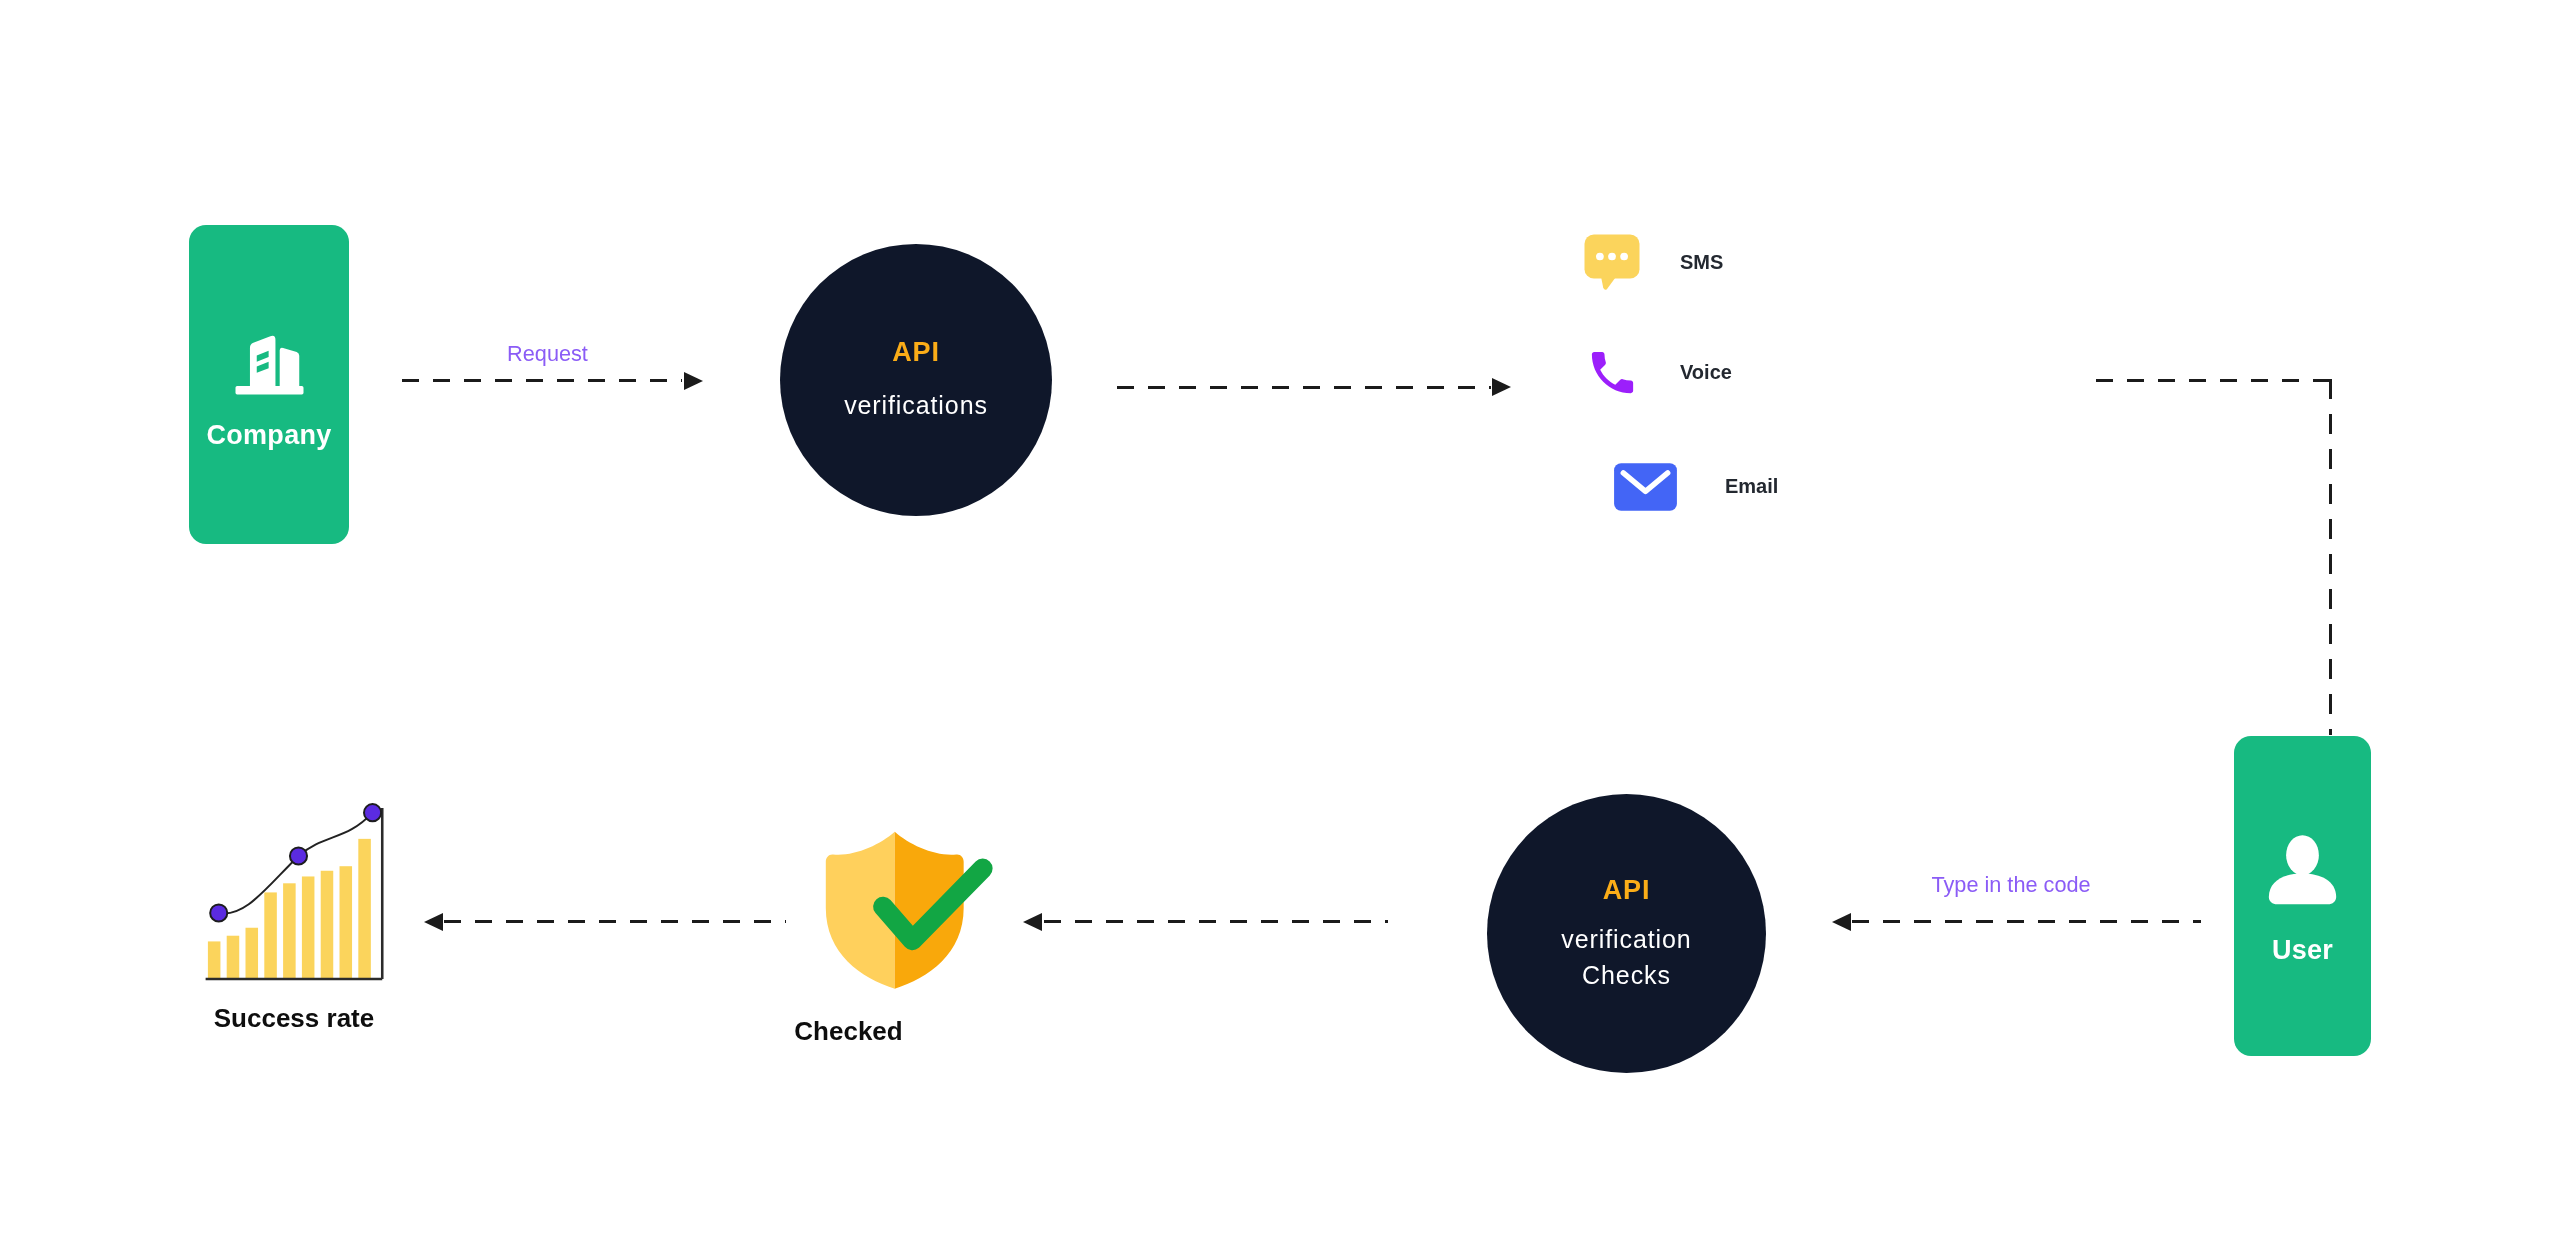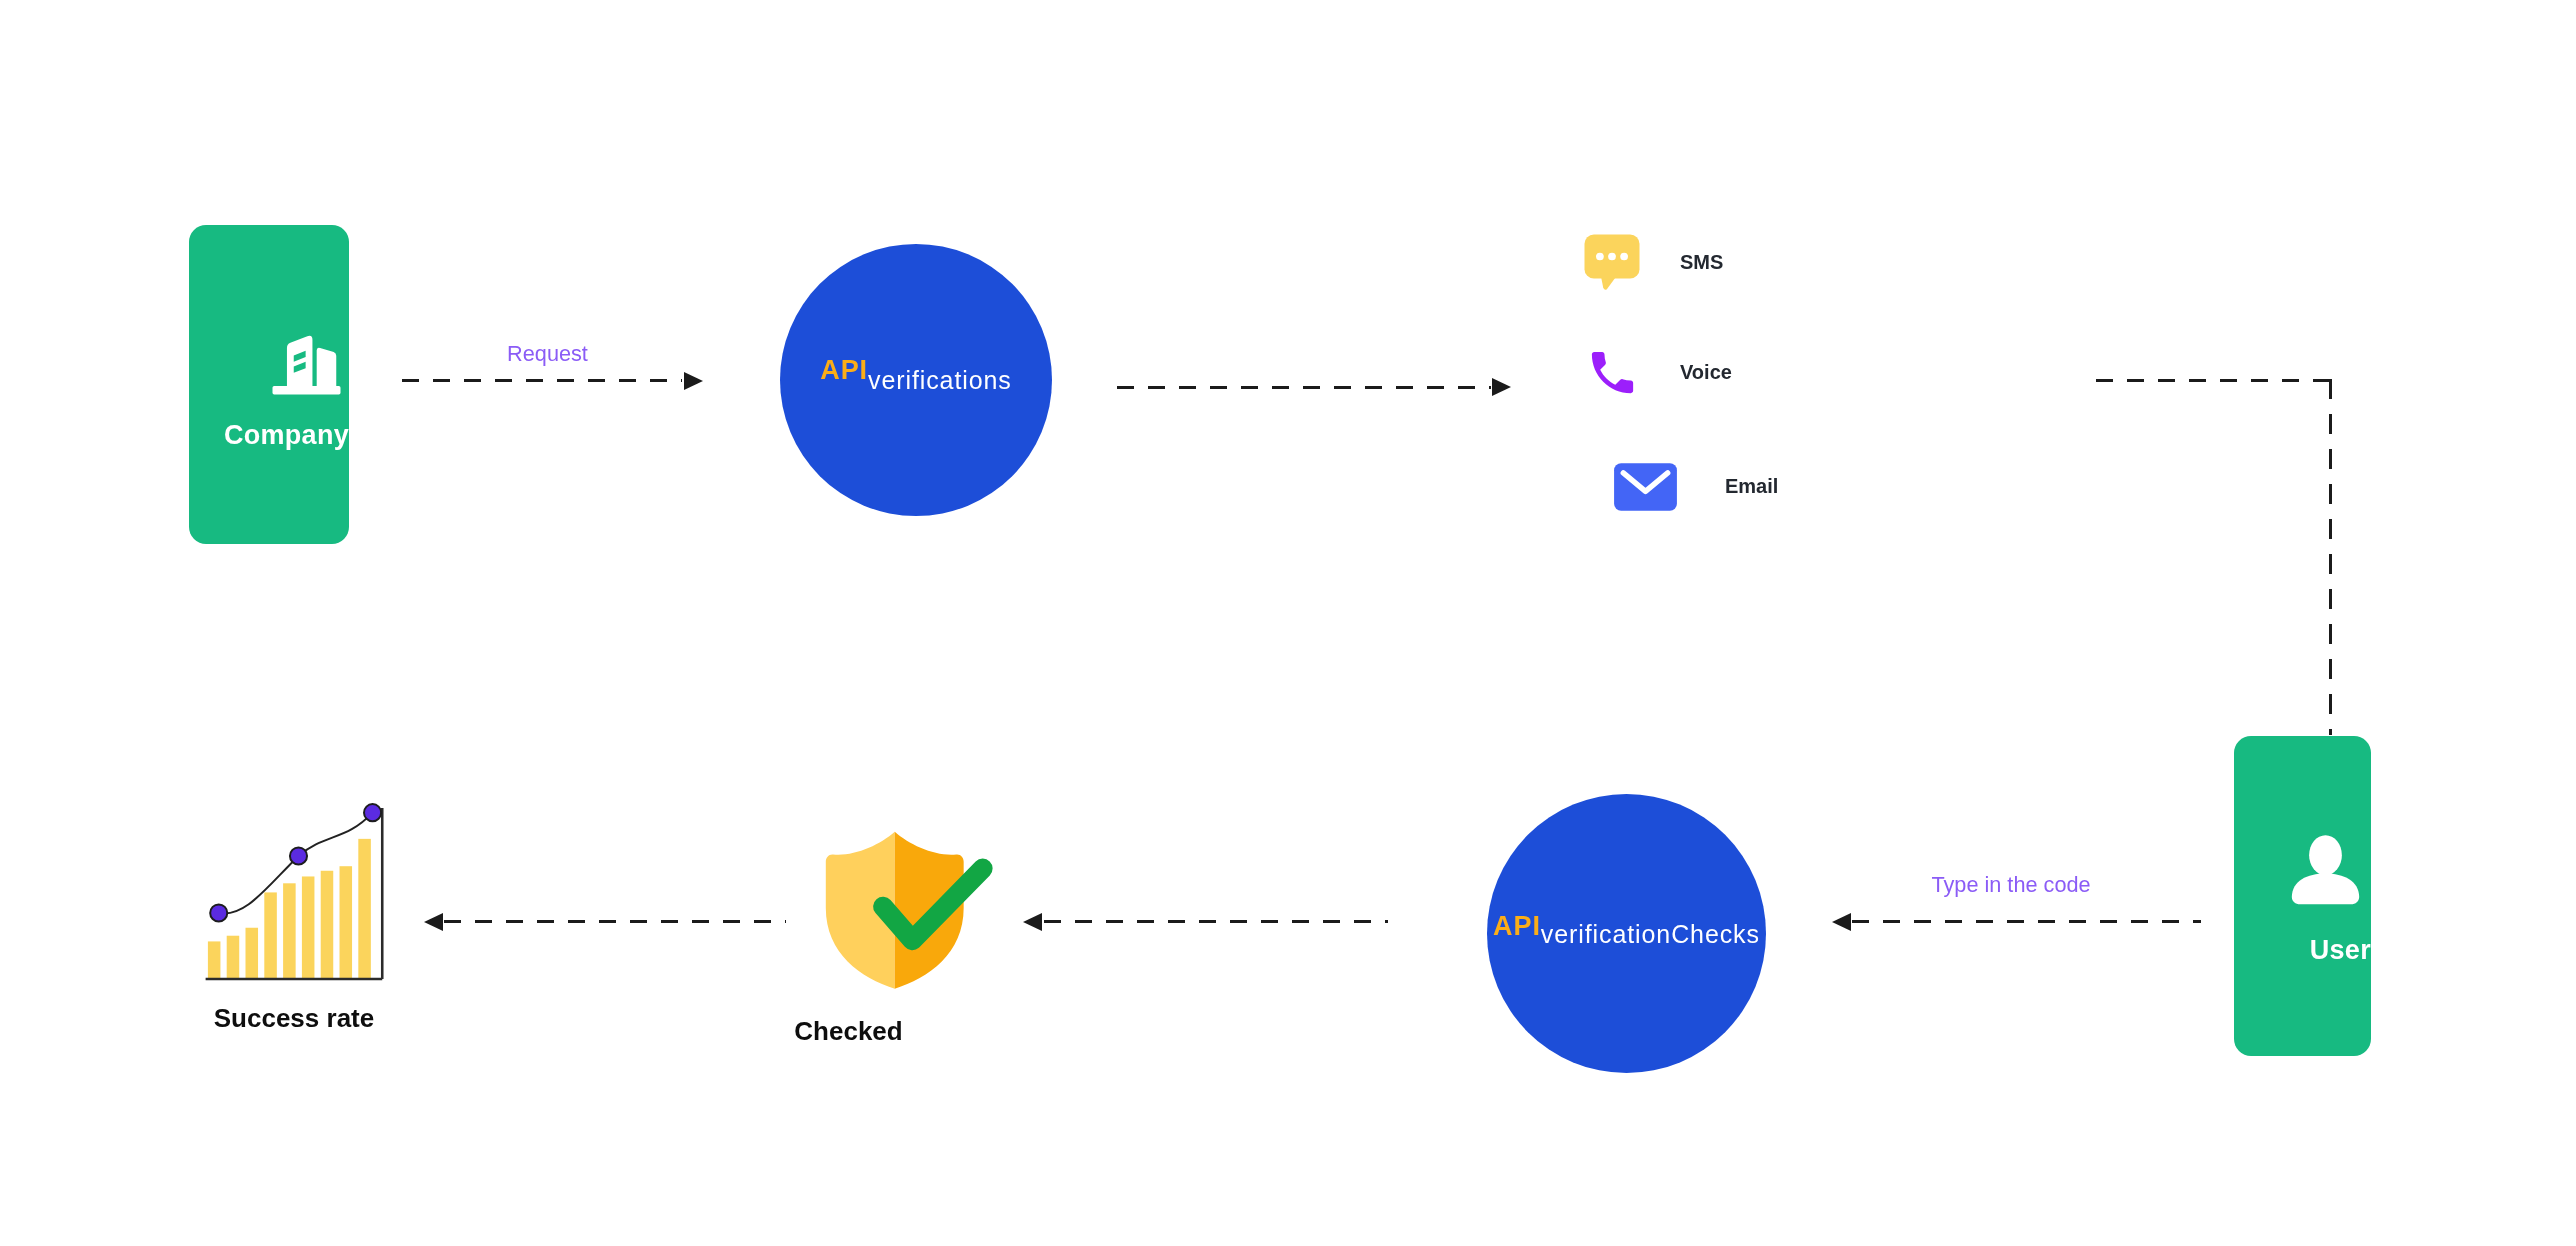--- a/index.html
+++ b/index.html
@@ -3,29 +3,29 @@
 <meta charset="utf-8">
 <style>
   html,body{margin:0;padding:0;background:#ffffff;}
   #canvas{
     position:relative;width:2576px;height:1246px;background:#ffffff;overflow:hidden;
     font-family:"Liberation Sans",sans-serif;
   }
   
   .green-node{
     position:absolute;background:#17BA81;border-radius:17px;
-    display:flex;flex-direction:column;align-items:flex-end;justify-content:center;gap:15px;
+    display:flex;flex-direction:column;align-items:center;justify-content:center;gap:15px;
   }
   .green-node .node-label{
     color:#ffffff;font-size:27px;font-weight:700;letter-spacing:0.3px;
   }
   
   .purple-circle{
-    position:absolute;background:#1d4ed8;border-radius:50%;
-    display:flex;flex-direction:row;align-items:center;justify-content:center;
+    position:absolute;background:#0f172a;border-radius:50%;
+    display:flex;flex-direction:column;align-items:center;justify-content:center;
     text-align:center;
   }
   .circle-accent{color:#FBAD18;font-size:27px;font-weight:700;letter-spacing:0.9px;margin-bottom:19.4px;}
   .circle-line{color:#ffffff;font-size:25px;font-weight:500;letter-spacing:0.9px;line-height:36px;}
   
   .dash-h{position:absolute;height:3.4px;background:repeating-linear-gradient(90deg,#1b1b1b 0 17px,transparent 17px 31px);}
   .dash-v{position:absolute;width:3.4px;background:repeating-linear-gradient(180deg,#1b1b1b 0 20.5px,transparent 20.5px 35px);}
   .arrowhead-right{position:absolute;width:0;height:0;border-top:9px solid transparent;border-bottom:9px solid transparent;border-left:19.4px solid #1b1b1b;}
   .arrowhead-left{position:absolute;width:0;height:0;border-top:9px solid transparent;border-bottom:9px solid transparent;border-right:19.4px solid #1b1b1b;}
   .flow-label{position:absolute;font-size:21.7px;color:#8b5cf6;text-align:center;}

